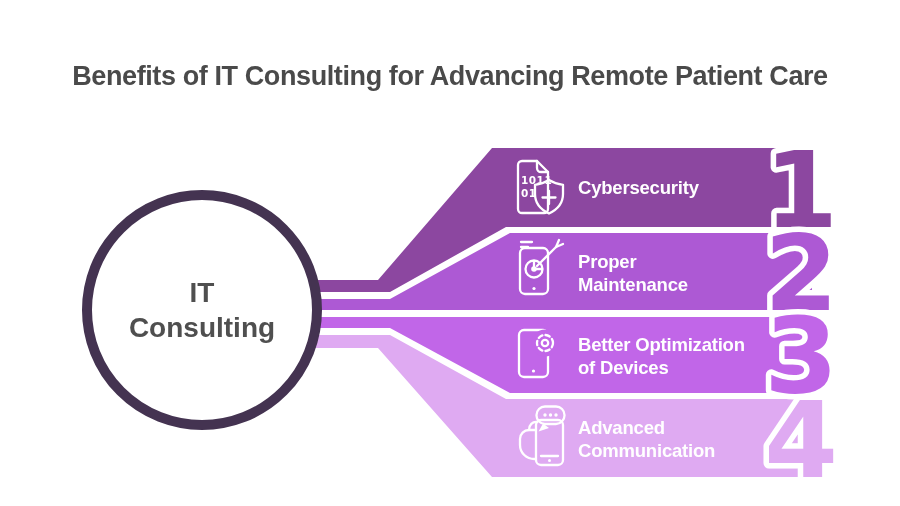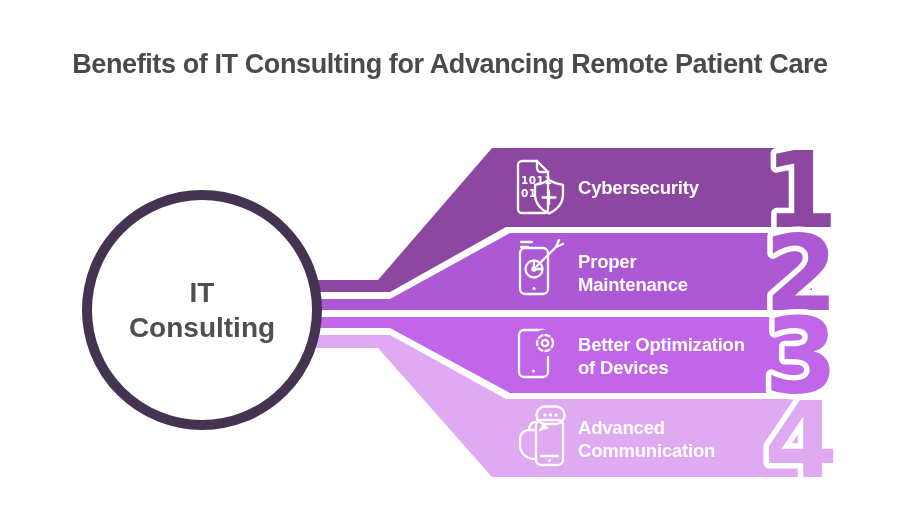--- a/index.html
+++ b/index.html
@@ -1,21 +1,21 @@
 <!DOCTYPE html>
 <html><head>
 <meta charset="utf-8">
 <style>
   html,body{margin:0;padding:0;}
   body{
     width:900px;height:506px;position:relative;background:#ffffff;overflow:hidden;
     font-family:"Liberation Sans",sans-serif;
   }
   .title{
-    position:absolute;top:45px;left:0;right:0;margin:4px;text-align:center;
+    position:absolute;top:45px;left:0;right:0;margin:16px;text-align:center;
     font-size:27px;font-weight:700;letter-spacing:-0.4px;color:#4a4a4a;
     font-family:"Liberation Sans",sans-serif;
   }
   svg.diagram{position:absolute;top:0;left:0;}
   .circle-label{
     font-family:"Liberation Sans",sans-serif;font-weight:700;font-size:28px;
     fill:#4f4f4f;text-anchor:middle;
   }
   .banner-label{
     font-family:"Liberation Sans",sans-serif;font-weight:700;font-size:18.5px;

